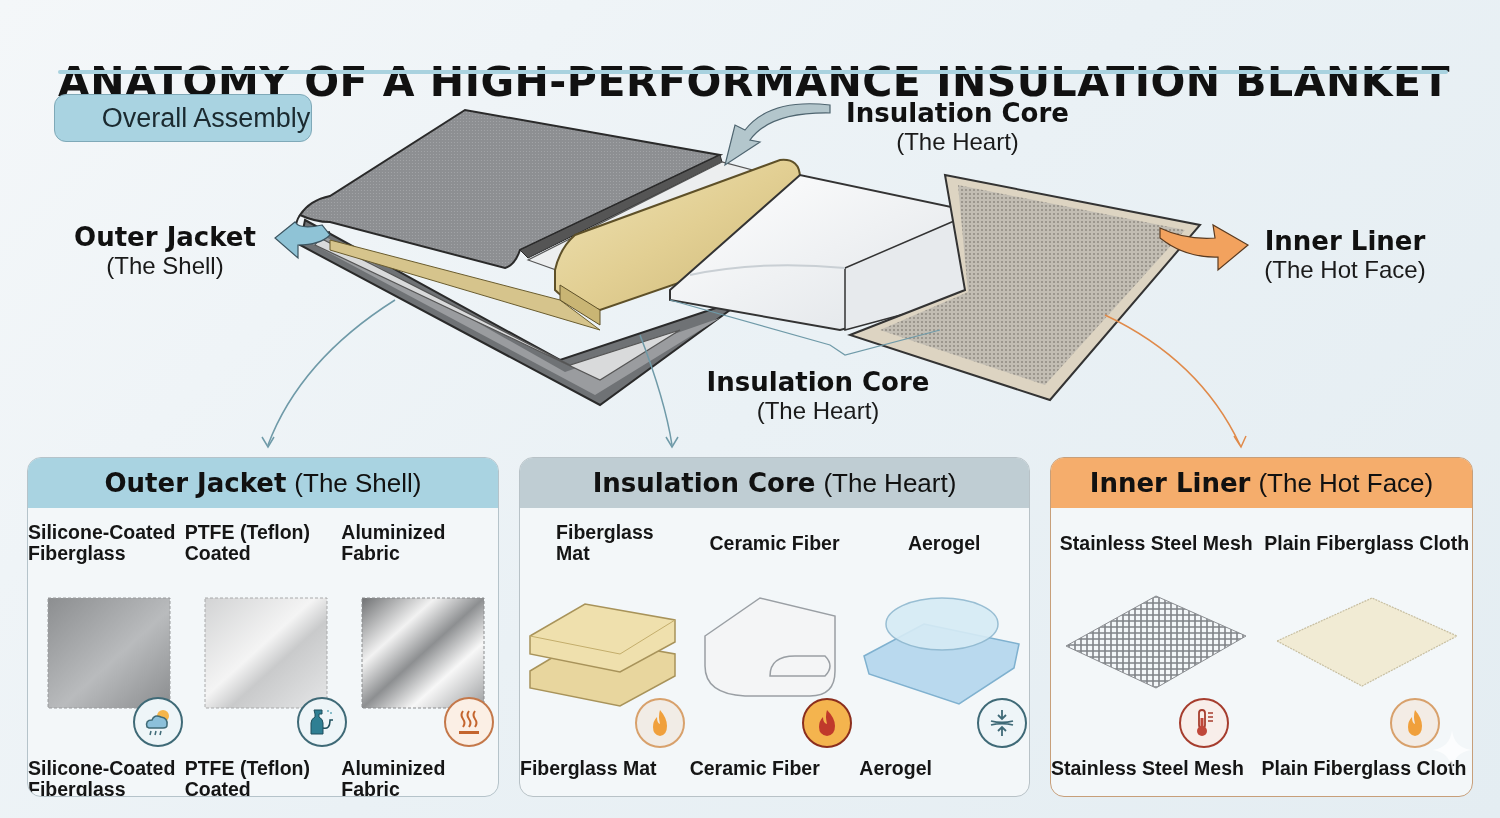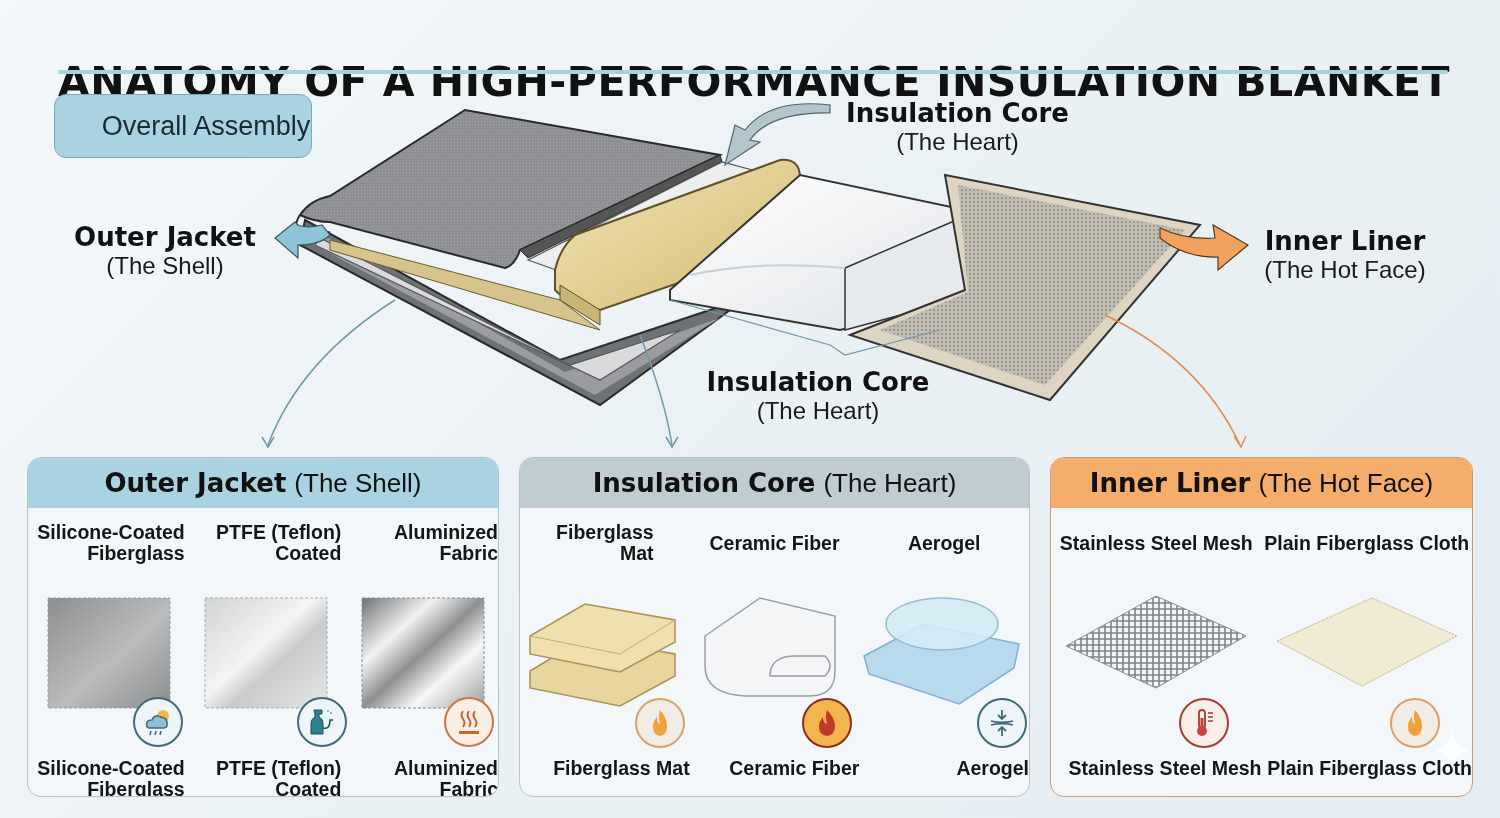--- a/index.html
+++ b/index.html
@@ -15,40 +15,40 @@
     font-family: "DejaVu Sans", sans-serif; font-weight: bold;
     font-size: 41px; letter-spacing: 0.5px; color: #111;
     white-space: nowrap;
     margin-top: 40px;
   }
   .title-rule {
     position: absolute; left: 58px; top: 70px; width: 1390px; height: 4px;
     background: #a9d2df; border-radius: 2px;
   }
   .assembly-badge {
-    position: absolute; left: 54px; top: 94px; width: 258px; height: 64px;
+    position: absolute; left: 54px; top: 94px; width: 258px; height: 48px;
     background: #a9d3e1; border: 1.5px solid #7fa9b8; border-radius: 12px;
     font-size: 27px; color: #1b2a30; display: flex; align-items: center; justify-content: center; padding-left: 46px;
   }
   .callout { position: absolute; text-align: center; }
   .callout .c-title { font-family: "DejaVu Sans", sans-serif; font-weight: bold; font-size: 26px; color: #111; white-space: nowrap; }
   .callout .c-sub { font-size: 24px; color: #1a1a1a; white-space: nowrap; }
   svg.diagram { position: absolute; left: 0; top: 0; }
 
   .panel {
     position: absolute; top: 457px; height: 340px;
     border-radius: 14px; background: #f3f7f9; overflow: hidden;
   }
   .panel-head {
     height: 50px; display: flex; align-items: center; justify-content: center;
     font-size: 26px; color: #111; white-space: nowrap;
   }
   .panel-head b { font-family: "DejaVu Sans", sans-serif; font-weight: bold; margin-right: 8px; }
   .panel-body { display: flex; height: 290px; }
-  .col { flex: 1; position: relative; text-align: right; }
+  .col { flex: 1; position: relative; text-align: left; }
   .col-top { position: absolute; left: 0; right: 0; top: 10px; height: 50px;
     font-weight: bold; font-size: 19.5px; line-height: 21px; color: #151515;
     display: flex; align-items: center; justify-content: center; }
   .col-img { position: absolute; top: 68px; left: 50%; transform: translateX(-50%); width: 180px; height: 170px; }
   .col-bot-title { position: absolute; left: 0; right: 0; top: 250px; font-weight: bold; font-size: 19.5px; line-height: 21px; }
   .col-desc { position: absolute; left: 0; right: 0; font-size: 15.5px; line-height: 17px; color: #222; }
 
   .p-outer { left: 27px; width: 472px; border: 1.5px solid #b5c3ca; }
   .p-outer .panel-head { background: #a9d3e1; }
   .p-core { left: 519px; width: 511px; border: 1.5px solid #b8c2c7; }

